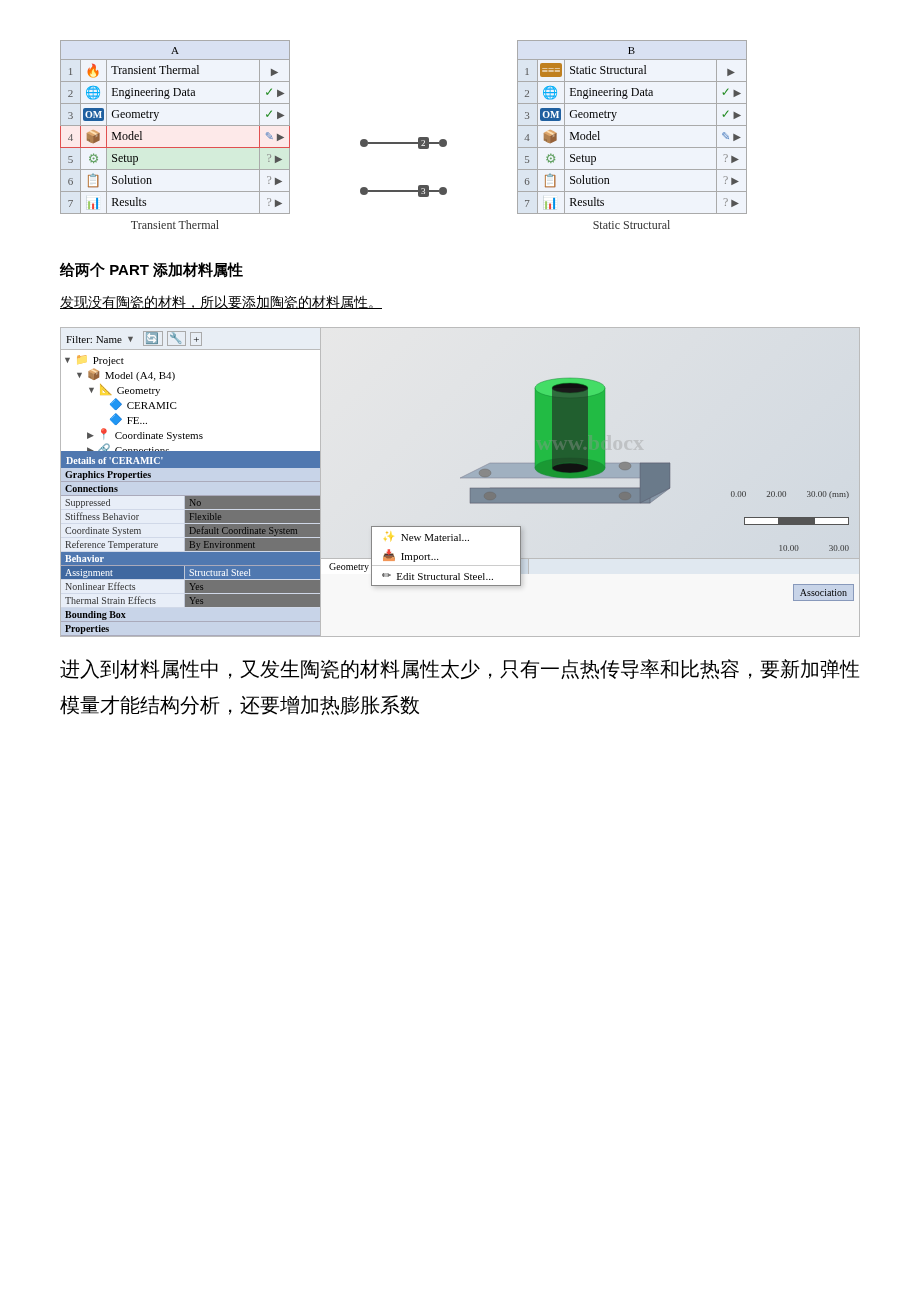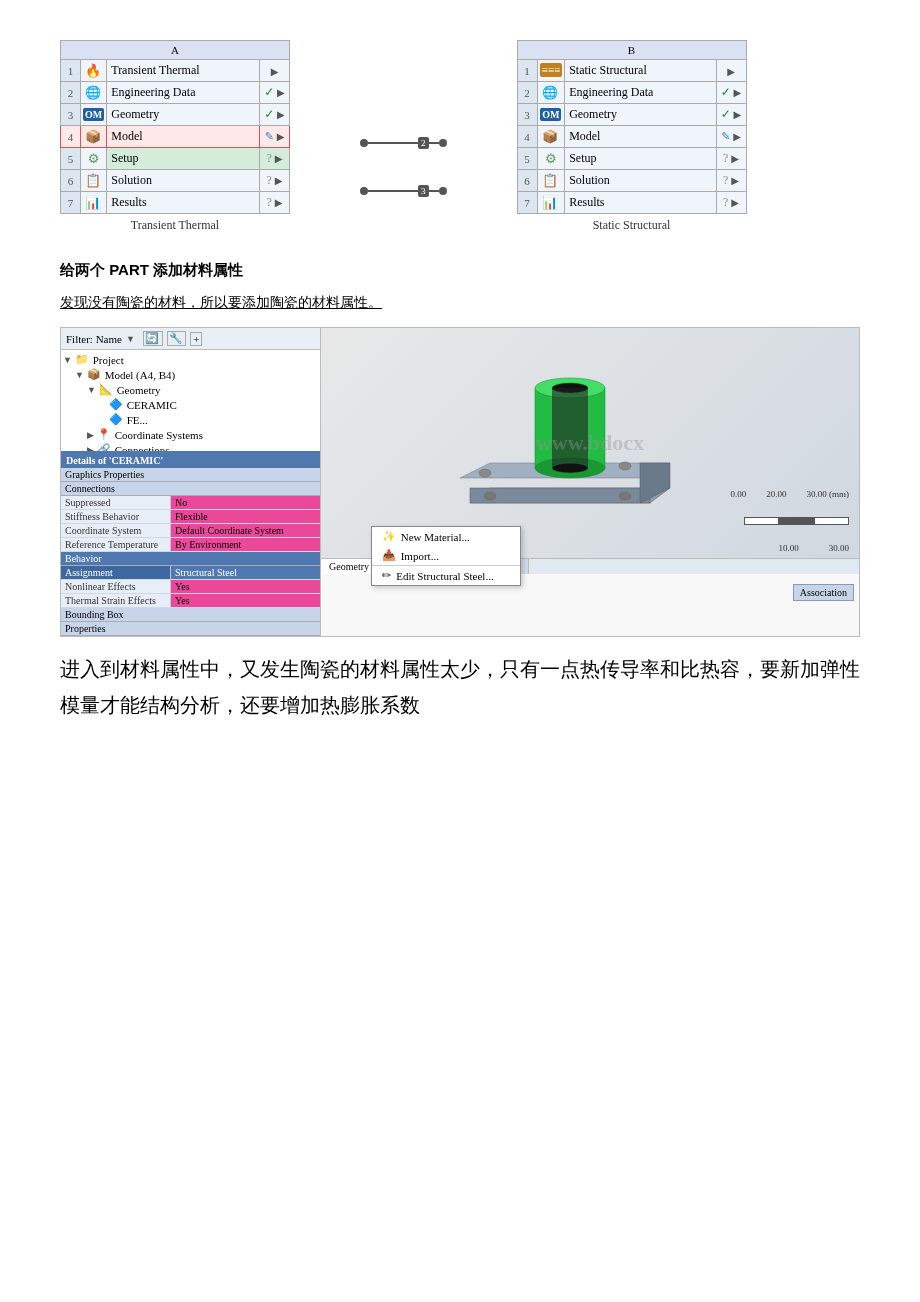--- a/index.html
+++ b/index.html
@@ -205,42 +205,42 @@
       background: #5078b0;
       color: white;
       padding: 2px 5px;
       font-size: 10px;
       font-weight: bold;
     }
 
     .details-section-header {
       background: #c8d4e8;
       padding: 1px 4px;
-      font-weight: normal;
+      font-weight: bold;
       font-size: 10px;
       border-bottom: 1px solid #aab;
     }
 
     .details-row {
       display: flex;
       border-bottom: 1px solid #d0d8e8;
     }
 
     .details-row .d-key {
-      width: 110px;
+      width: 124px;
       padding: 1px 4px;
       color: #333;
       border-right: 1px solid #c0c8d8;
       background: #e8eef8;
     }
 
     .details-row .d-val {
       flex: 1;
       padding: 1px 4px;
-      background: #ec4899;
+      background: #737373;
     }
 
     .details-row.highlight-row .d-val {
       background: #5078b0;
       color: white;
     }
 
     .mech-right {
       flex: 1;
       position: relative;

